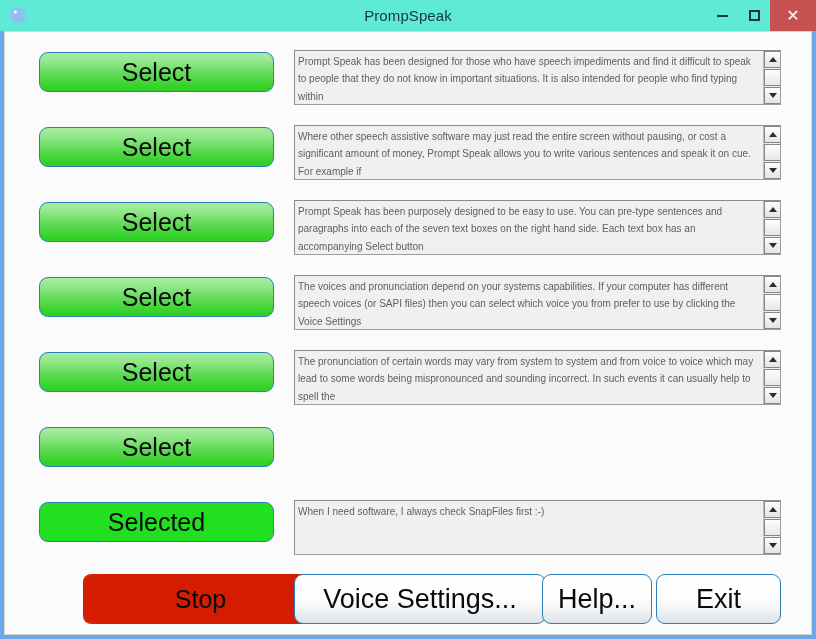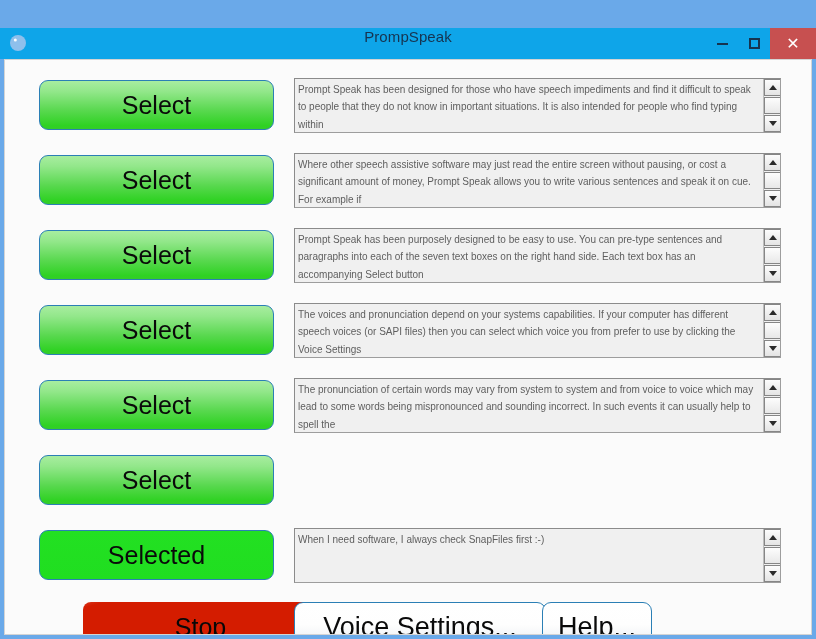--- a/index.html
+++ b/index.html
@@ -22,23 +22,23 @@
     box-sizing: border-box;
     background: #6aa9e9;
     display: flex;
     flex-direction: column;
   }
 
   .titlebar {
     position: relative;
     height: 31px;
     flex: 0 0 31px;
-    background: #0ea5e9;
-    display: flex;
-    margin-top: 28px;
+    background: #5eead4;
+    display: flex;
+    align-items: center;
   }
 
   .title-icon {
     position: absolute;
     left: 9px;
     top: 6px;
     width: 18px;
     height: 18px;
   }
 
@@ -135,21 +135,21 @@
     left: 0;
     width: 100%;
     height: 55px;
   }
 
   
   .select-btn {
     position: absolute;
     left: 34px;
     width: 235px;
-    height: 50px;
+    height: 40px;
     border: 1px solid #2b7fb5;
     border-radius: 9px;
     background: linear-gradient(to bottom, #a8eda0 0%, #92e78a 22%, #58d84e 62%, #2fd223 93%, #35cc29 100%);
     box-sizing: border-box;
     display: flex;
     align-items: center;
     justify-content: center;
     font-size: 25px;
     color: #0a0a0a;
     font-family: "Liberation Sans", sans-serif;
@@ -410,15 +410,16 @@
               <span class="sb-arrow down"></span>
             </div>
         </div>
       </div>
     </div>
 
     <div class="stop-btn" style="top:542px;">Stop</div>
 
     <div class="bottom-btn" style="left:289px; top:542px; width:252px;">Voice Settings...</div>
     <div class="bottom-btn" style="left:537px; top:542px; width:110px;">Help...</div>
+    <div class="bottom-btn" style="left:651px; top:542px; width:125px;">Exit</div>
 
   </div>
 </div>
 
 </body></html>

